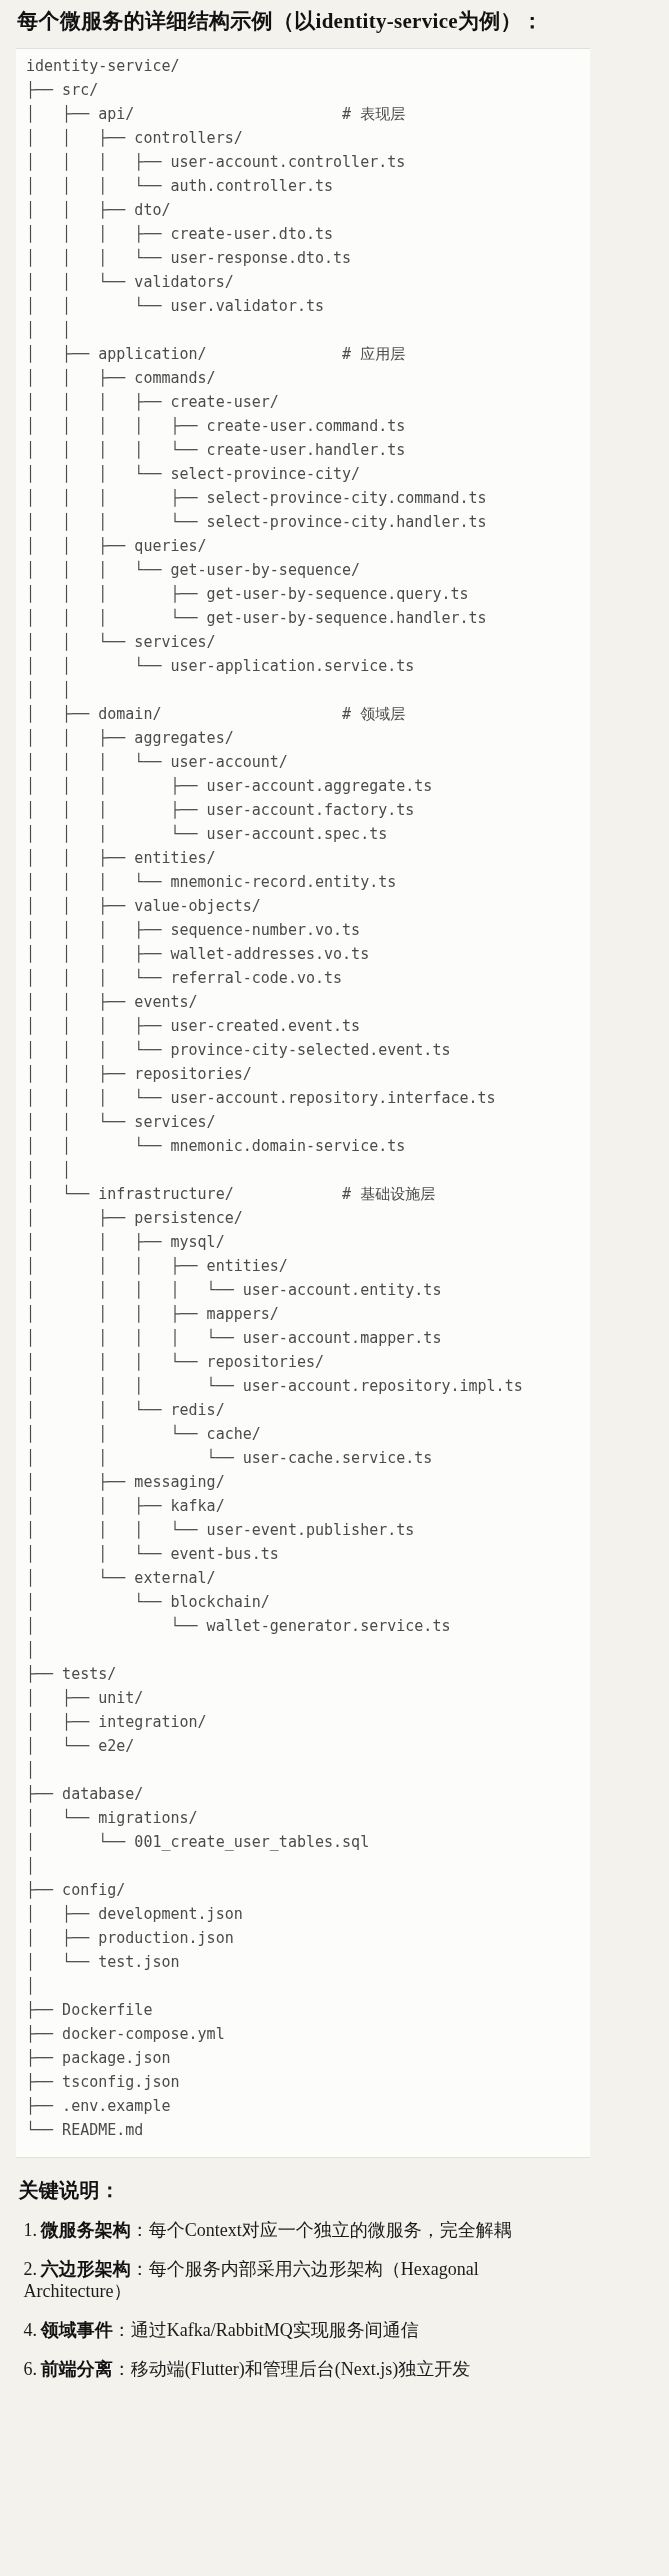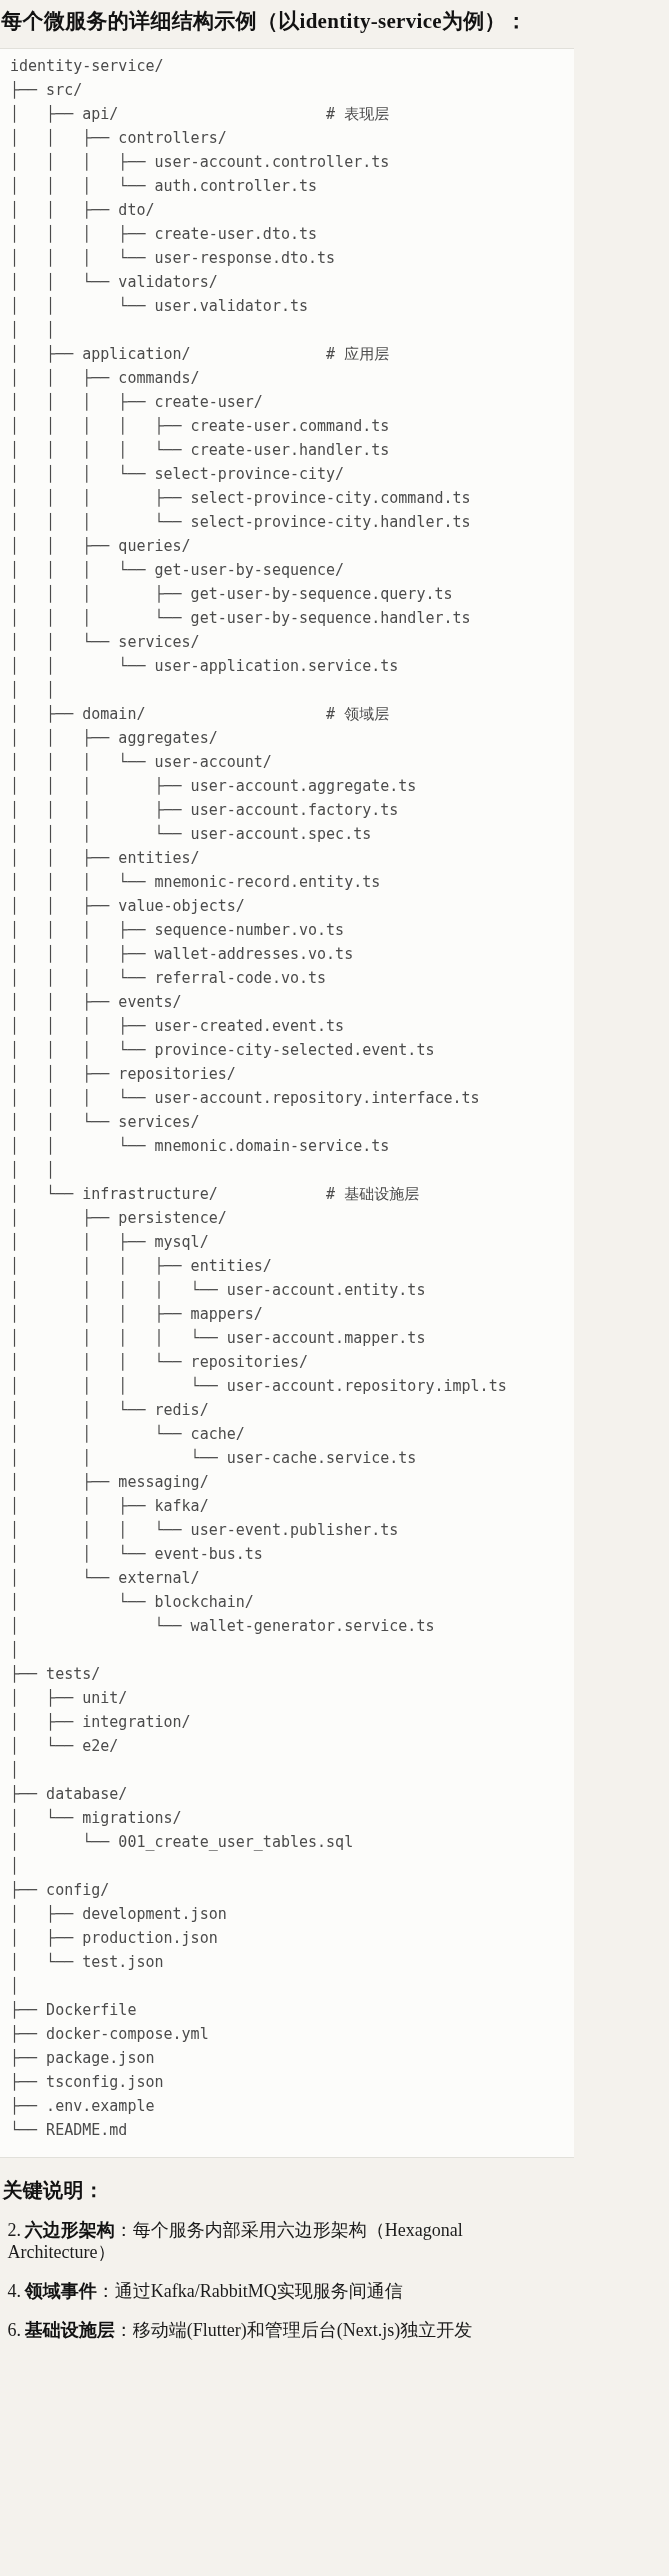--- a/index.html
+++ b/index.html
@@ -12,21 +12,21 @@
   }
   *{box-sizing:border-box;}
   html,body{margin:0;padding:0;}
   body{
     width:669px;
     min-height:2576px;
     background:var(--page-bg);
     font-family:"Liberation Serif", serif;
     color:var(--body-text);
   }
-  .doc{width:574px;overflow:hidden;}
+  .doc{width:574px;overflow:hidden;margin-left:16px;}
   .doc-title{
     margin:8.1px 0 0 1.3px;
     font-size:21px;
     line-height:27.5px;
     font-weight:bold;
     color:var(--heading-text);
     letter-spacing:0.3px;
   }
   .code-block{
     margin-top:12px;
@@ -158,20 +158,21 @@
 ├── docker-compose.yml
 ├── package.json
 ├── tsconfig.json
 ├── .env.example
 └── README.md</pre>
   </div>
 
   <h3 class="notes-heading">关键说明：</h3>
 
   <ol class="notes-list" id="notes-list">
+      <li class="note-item"><span class="num">1.</span><span class="term">微服务架构</span><span class="desc">：每个Context对应一个独立的微服务，完全解耦</span></li>
       <li class="note-item"><span class="num">2.</span><span class="term">六边形架构</span><span class="desc">：每个服务内部采用六边形架构（Hexagonal Architecture）</span></li>
       <li class="note-item"><span class="num">4.</span><span class="term">领域事件</span><span class="desc">：通过Kafka/RabbitMQ实现服务间通信</span></li>
-      <li class="note-item"><span class="num">6.</span><span class="term">基础设施层</span><span class="desc">：移动端(Flutter)和管理后台(Next.js)独立开发</span></li>
+      <li class="note-item"><span class="num">6.</span><span class="term">前端分离</span><span class="desc">：移动端(Flutter)和管理后台(Next.js)独立开发</span></li>
     </ol>
 
 
 </div>
 
 
 </body></html>

